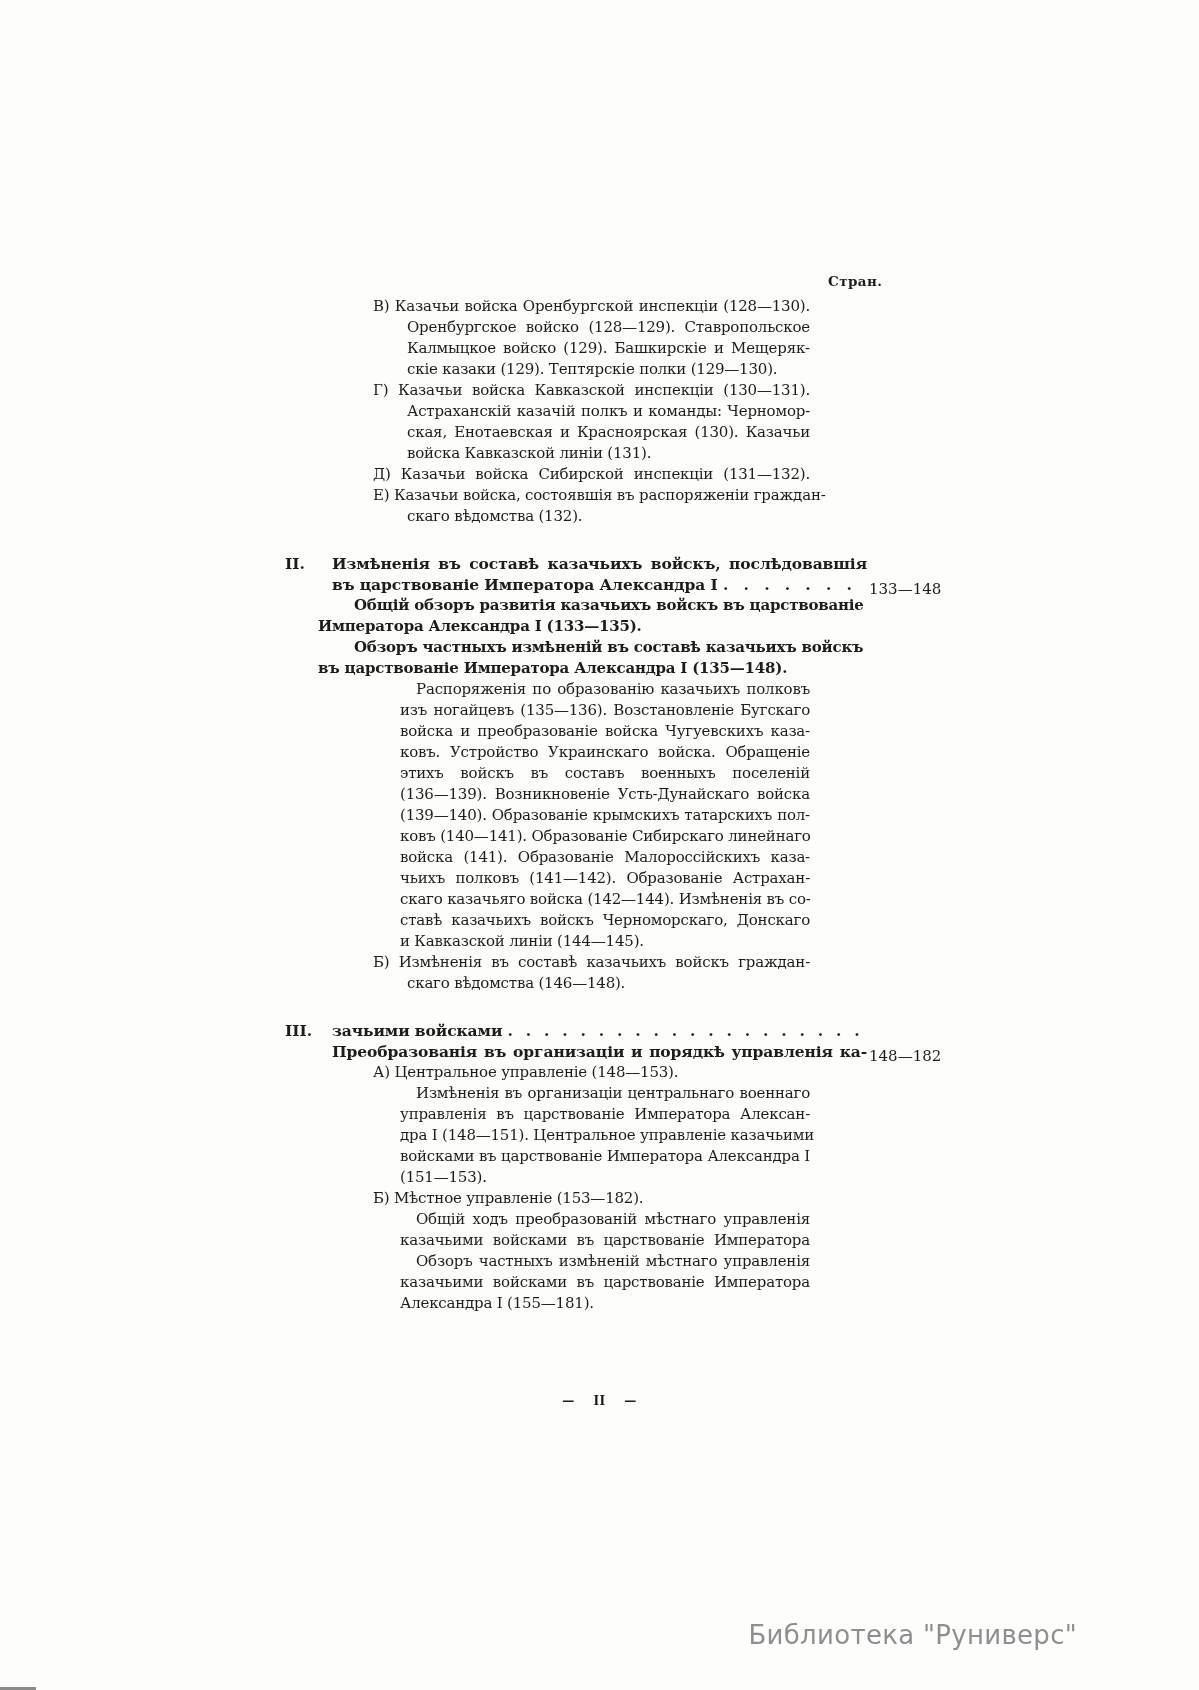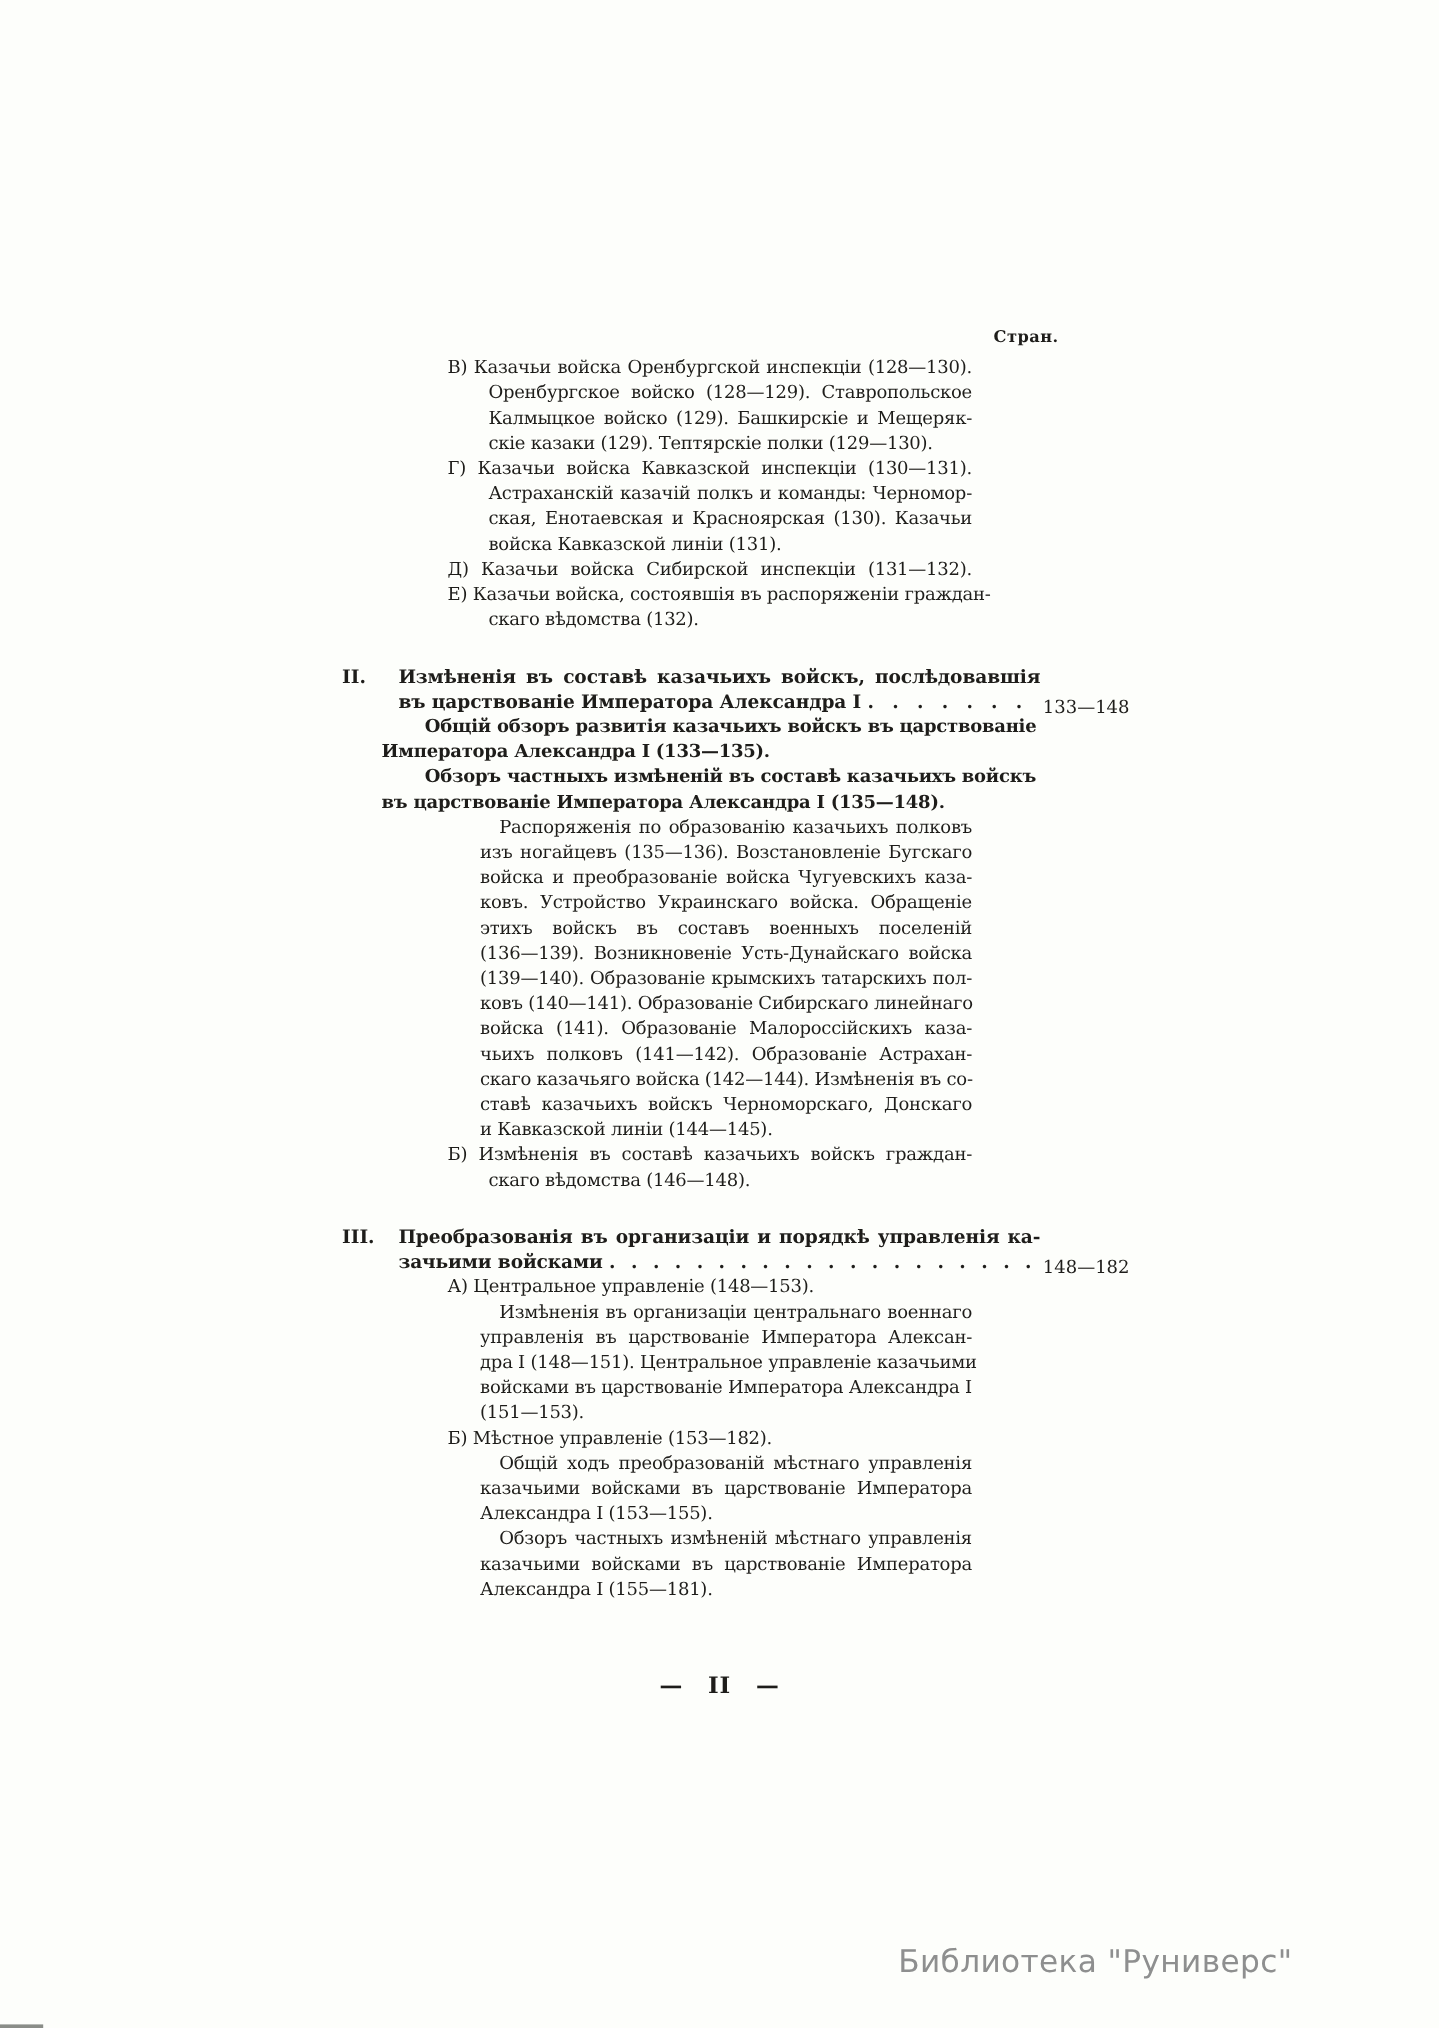--- a/index.html
+++ b/index.html
@@ -40,21 +40,21 @@
     height:21px; line-height:21px; font-size:15.5px; font-weight:bold;
   }
   .page-range {
     position:absolute; left:calc(100% + 2px); top:26px;
     width:66px; height:21px; line-height:21px;
     font-size:15px; font-weight:normal; letter-spacing:0;
     text-align:right; white-space:nowrap;
   }
   .footer {
     position:absolute; top:1394px; left:0; width:1199px;
-    text-align:center; font-size:19px; font-weight:bold;
+    text-align:center; font-size:12px; font-weight:bold;
     word-spacing:14px; letter-spacing:0.5px;
   }
   .watermark {
     position:absolute; top:1620px; right:122px;
     font-family:"DejaVu Sans", sans-serif;
     font-size:26px; color:#8e8f8f; letter-spacing:0.3px;
     white-space:nowrap;
   }
   .scan-edge { position:absolute; left:0; bottom:0; width:36px; height:3px; background:#8a8d88; }
 </style>
@@ -149,22 +149,22 @@
 
     <div>
           <div class="line j">Б) Измѣненія въ составѣ казачьихъ войскъ граждан-</div>
           <div class="line">скаго вѣдомства (146—148).</div>
         </div>
   </div>
       <div class="block heading">
     <span class="section-number">III.</span>
     <span class="page-range">148—182</span>
     <div>
+          <div class="line">зачьими войсками .  .  .  .  .  .  .  .  .  .  .  .  .  .  .  .  .  .  .  .</div>
           <div class="line j">Преобразованія въ организаціи и порядкѣ управленія ка-</div>
-          <div class="line">зачьими войсками .  .  .  .  .  .  .  .  .  .  .  .  .  .  .  .  .  .  .  .</div>
         </div>
   </div>
       <div class="block item">
 
     <div>
           <div class="line">А) Центральное управленіе (148—153).</div>
         </div>
   </div>
       <div class="block para2">
 
@@ -180,21 +180,20 @@
 
     <div>
           <div class="line">Б) Мѣстное управленіе (153—182).</div>
         </div>
   </div>
       <div class="block para2">
 
     <div>
           <div class="line j">Общій ходъ преобразованій мѣстнаго управленія</div>
           <div class="line j">казачьими войсками въ царствованіе Императора</div>
-          <div class="line">Александра I (153—155).</div>
         </div>
   </div>
       <div class="block para2">
 
     <div>
           <div class="line j">Обзоръ частныхъ измѣненій мѣстнаго управленія</div>
           <div class="line j">казачьими войсками въ царствованіе Императора</div>
           <div class="line">Александра I (155—181).</div>
         </div>
   </div>

